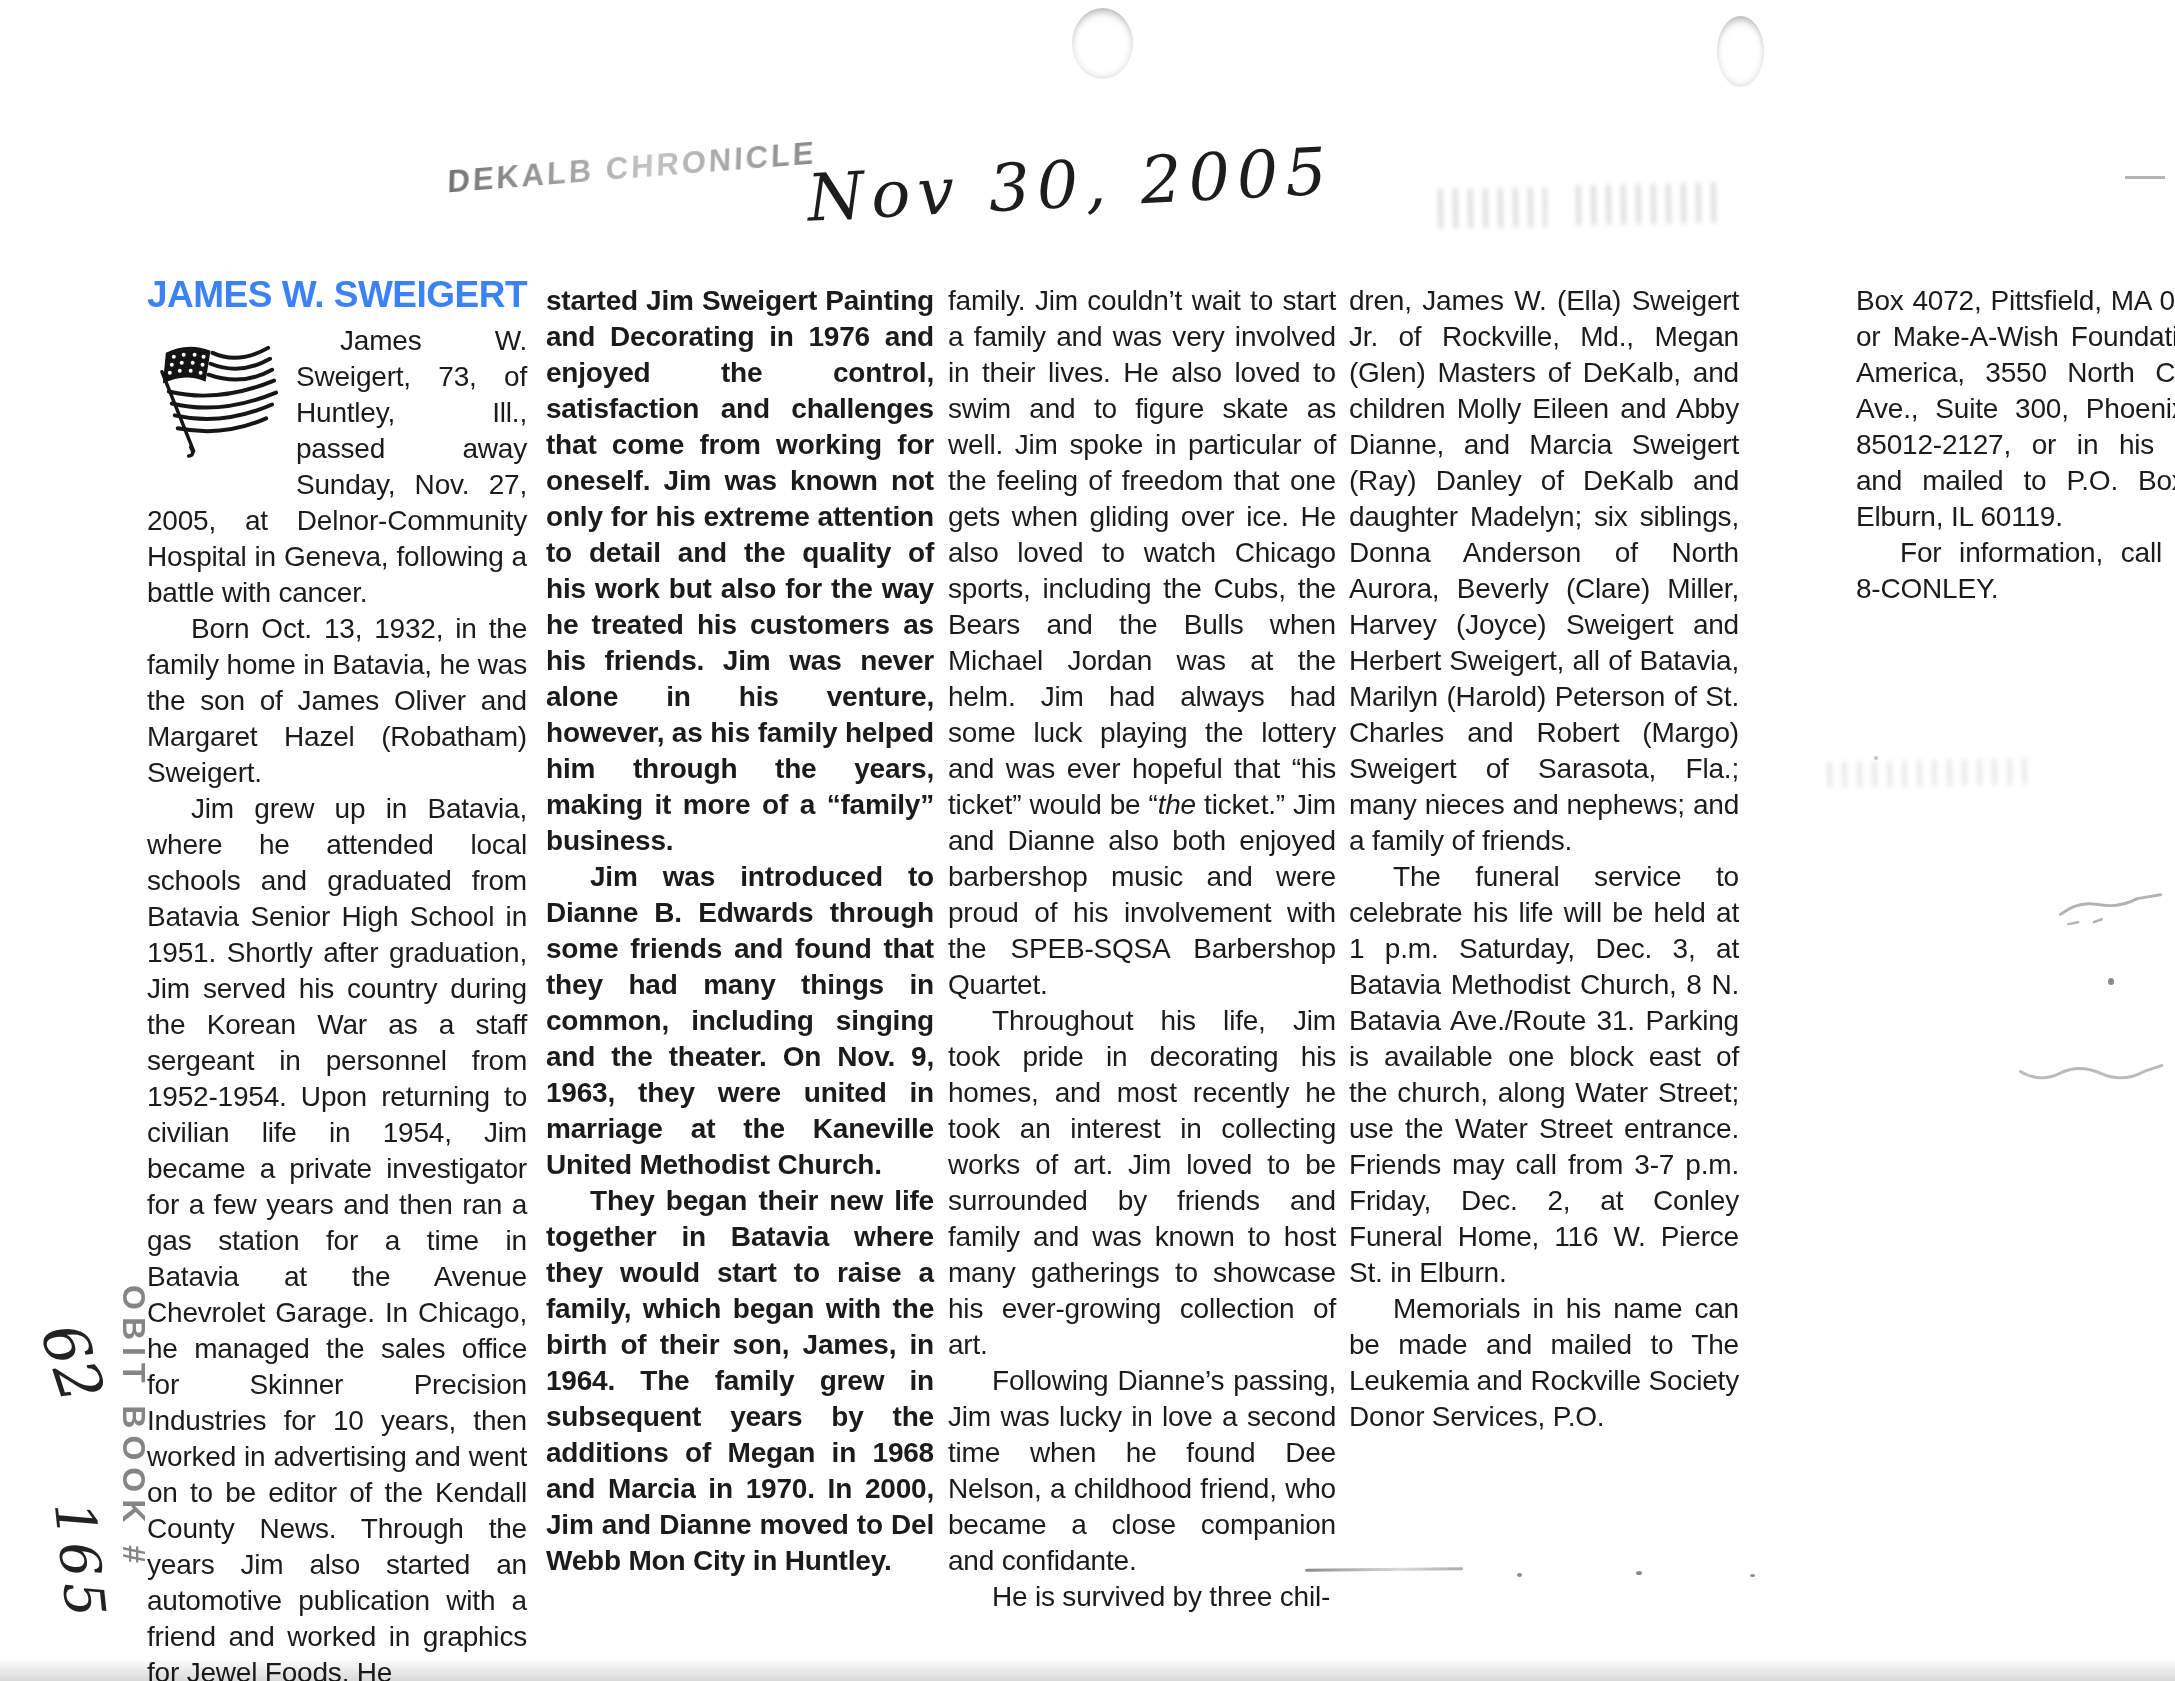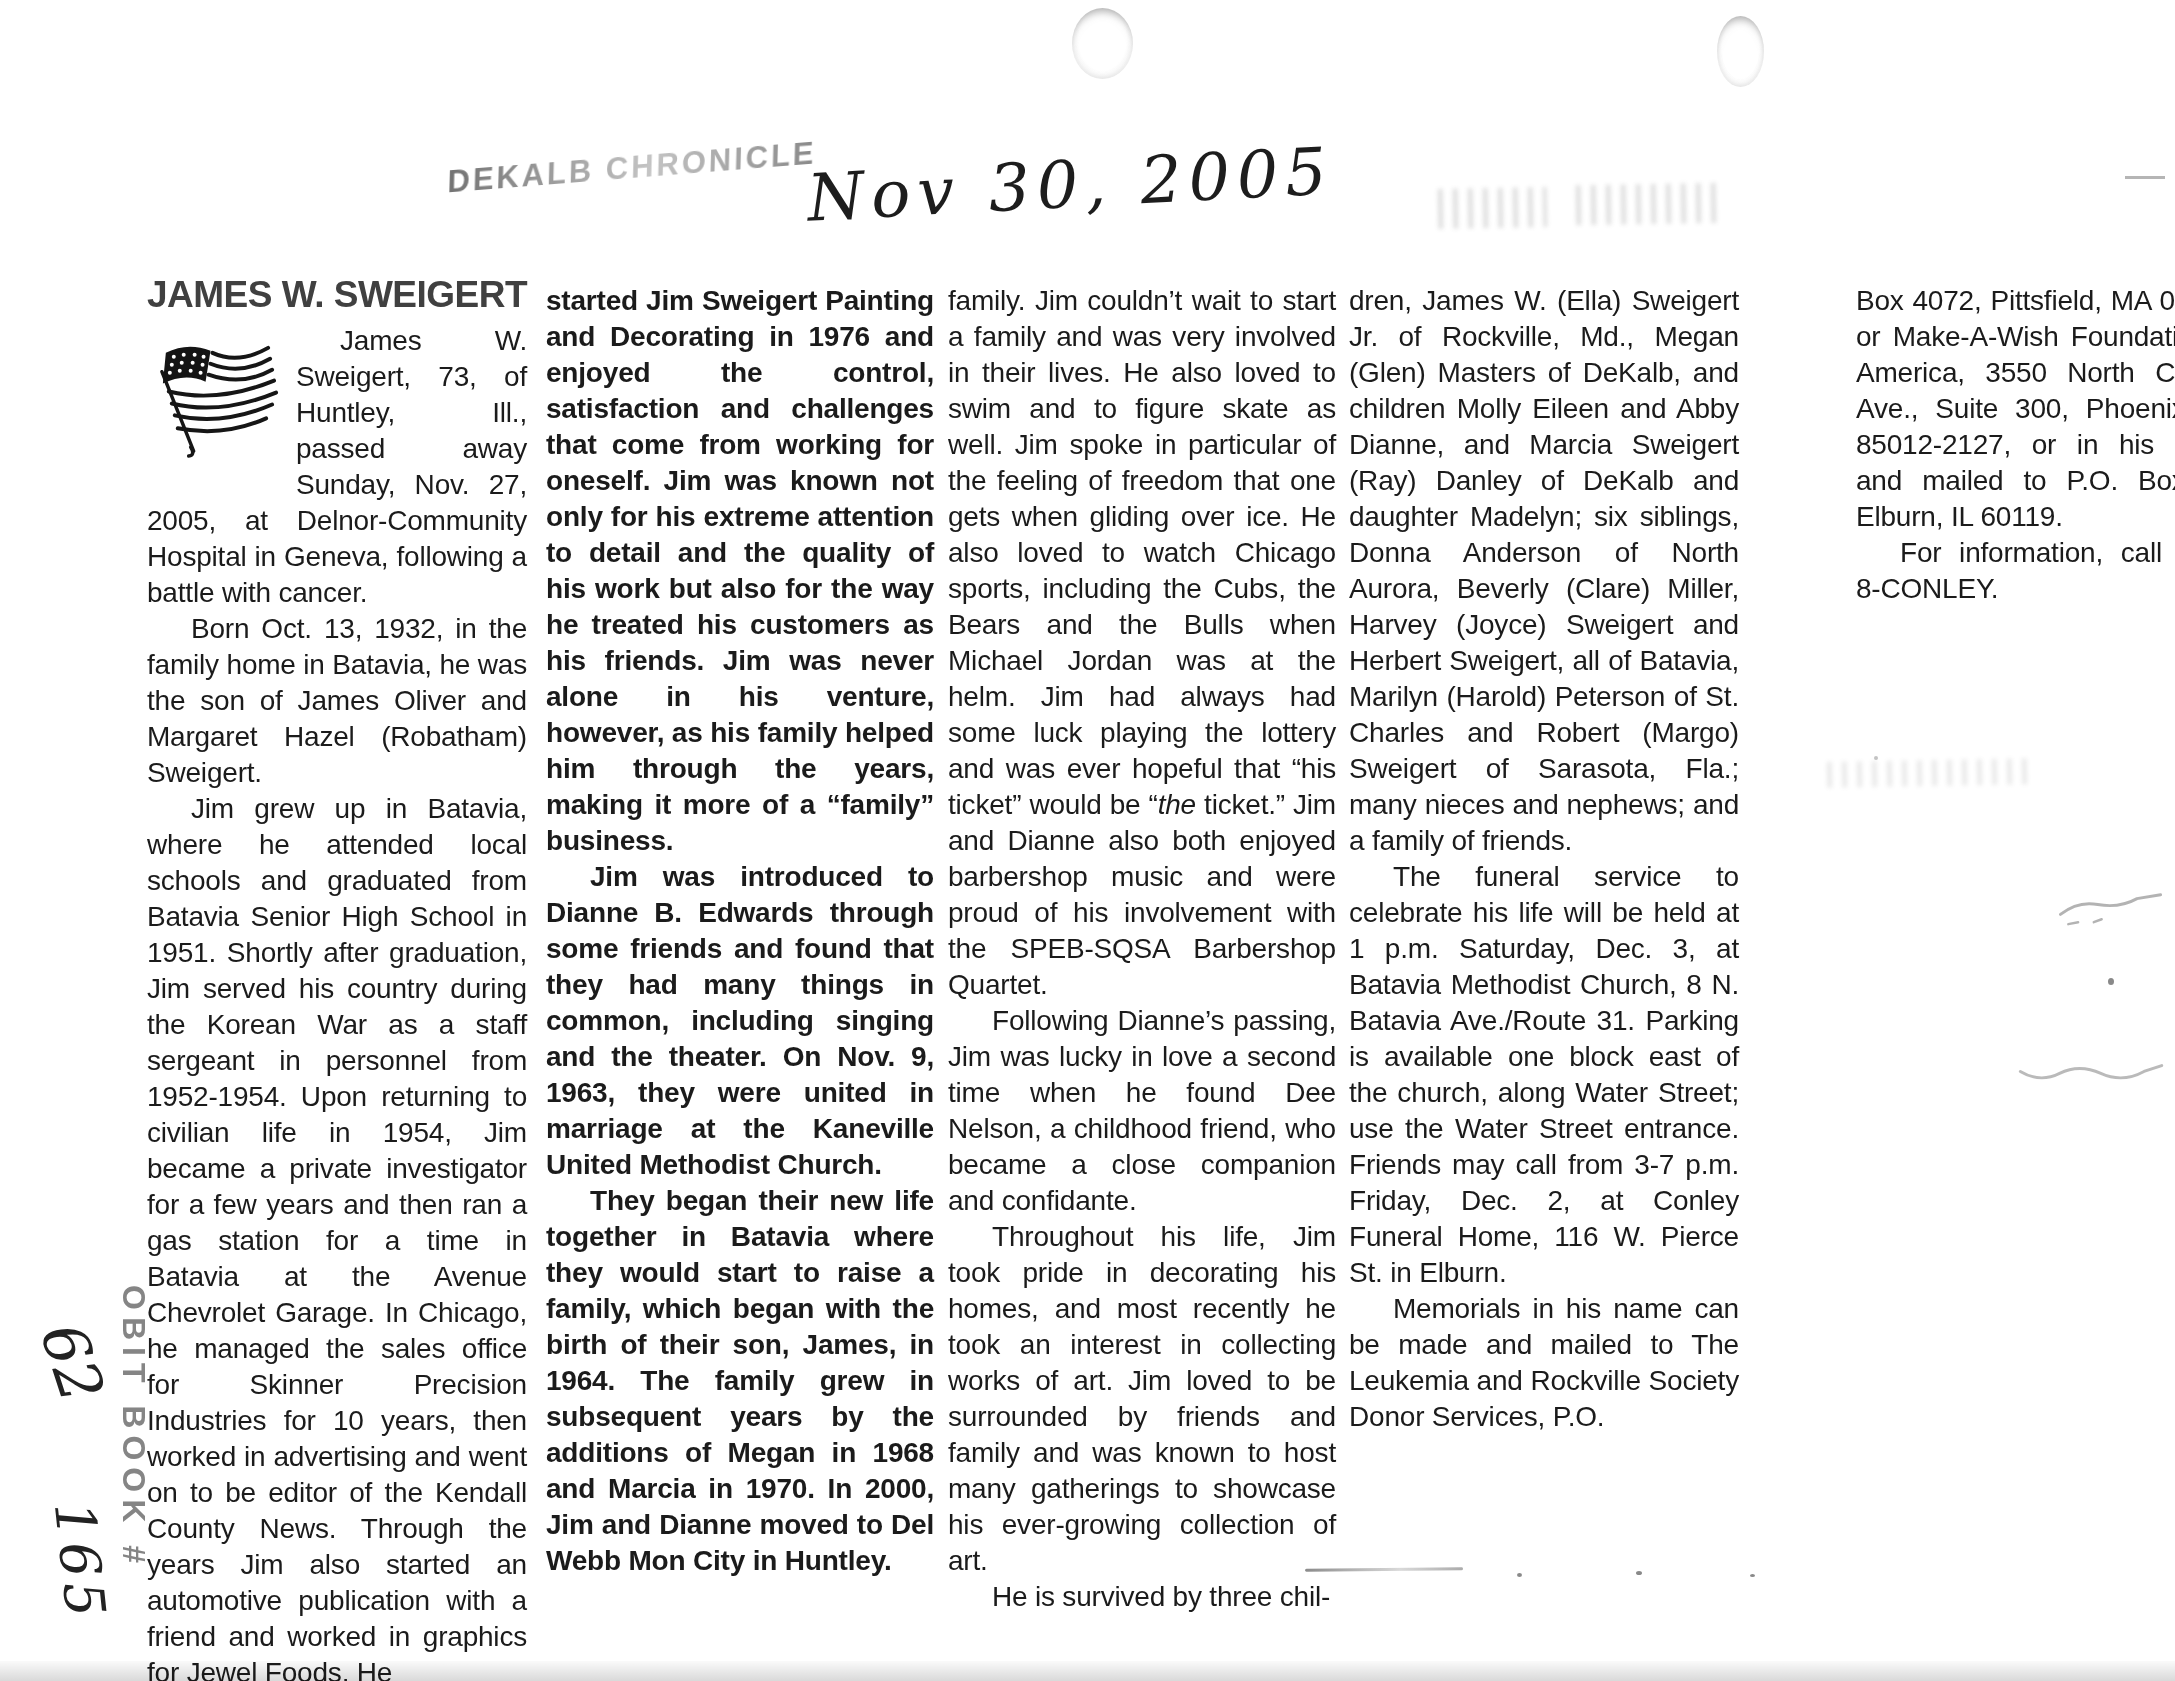--- a/index.html
+++ b/index.html
@@ -54,21 +54,21 @@
   .hand-num {
     position:absolute; font-family:"DejaVu Serif","Liberation Serif",serif;
     font-style:italic; color:#222; white-space:nowrap;
   }
   #handnum-top    { left:34px; top:1327px; font-size:61px; transform:rotate(72deg); }
   #handnum-bottom { left:20px; top:1530px; font-size:55px; letter-spacing:5px; transform:rotate(84deg); }
 
   
   .headline {
     margin:0 0 10px 0; font-weight:bold; font-size:37px;
-    letter-spacing:-0.5px; color:#404040; white-space:nowrap;
+    letter-spacing:-0.5px; color:#3b82f6; white-space:nowrap;
   }
   .col {
     position:absolute; top:283px;
     font-size:28px; line-height:36px; letter-spacing:-0.2px;
     text-align:justify; color:#1b1b1b;
   }
   #col1 { left:147px;  width:380px; top:277px; }
   #col2 { left:546px;  width:388px;font-weight:bold; }
   #col3 { left:948px;  width:388px; }
   #col4 { left:1349px; width:390px; }
@@ -153,22 +153,22 @@
       </div>
   </div>
 
   <div class="col" id="col2">
       <p class="para"><span>started Jim Sweigert Painting and Decorating in 1976 and enjoyed the control, satisfaction and challenges that come from working for oneself. Jim was known not only for his extreme attention to detail and the quality of his work but also for the way he treated his customers as his friends. Jim was never alone in his venture, however, as his family helped him through the years, making it more of a “family” business.</span></p>
       <p class="para indent"><span>Jim was introduced to Dianne B. Edwards through some friends and found that they had many things in common, including singing and the theater. On Nov. 9, 1963, they were united in marriage at the Kaneville United Methodist Church.</span></p>
       <p class="para indent"><span>They began their new life together in Batavia where they would start to raise a family, which began with the birth of their son, James, in 1964. The family grew in subsequent years by the additions of Megan in 1968 and Marcia in 1970. In 2000, Jim and Dianne moved to Del Webb Mon City in Huntley.</span></p>
     </div>
   <div class="col" id="col3">
       <p class="para"><span>family. Jim couldn’t wait to start a family and was very involved in their lives. He also loved to swim and to figure skate as well. Jim spoke in particular of the feeling of freedom that one gets when gliding over ice. He also loved to watch Chicago sports, including the Cubs, the Bears and the Bulls when Michael Jordan was at the helm. Jim had always had some luck playing the lottery and was ever hopeful that “his ticket” would be “</span><span class="ital">the</span><span> ticket.” Jim and Dianne also both enjoyed barbershop music and were proud of his involvement with the SPEB-SQSA Barbershop Quartet.</span></p>
+      <p class="para indent"><span>Throughout his life, Jim took pride in decorating his homes, and most recently he took an interest in collecting works of art. Jim loved to be surrounded by friends and family and was known to host many gatherings to showcase his ever-growing collection of art.</span></p>
       <p class="para indent"><span>Following Dianne’s passing, Jim was lucky in love a second time when he found Dee Nelson, a childhood friend, who became a close companion and confidante.</span></p>
-      <p class="para indent"><span>Throughout his life, Jim took pride in decorating his homes, and most recently he took an interest in collecting works of art. Jim loved to be surrounded by friends and family and was known to host many gatherings to showcase his ever-growing collection of art.</span></p>
       <p class="para indent"><span>He is survived by three chil-</span></p>
     </div>
   <div class="col" id="col4">
       <p class="para"><span>dren, James W. (Ella) Sweigert Jr. of Rockville, Md., Megan (Glen) Masters of DeKalb, and children Molly Eileen and Abby Dianne, and Marcia Sweigert (Ray) Danley of DeKalb and daughter Madelyn; six siblings, Donna Anderson of North Aurora, Beverly (Clare) Miller, Harvey (Joyce) Sweigert and Herbert Sweigert, all of Batavia, Marilyn (Harold) Peterson of St. Charles and Robert (Margo) Sweigert of Sarasota, Fla.; many nieces and nephews; and a family of friends.</span></p>
       <p class="para indent"><span>The funeral service to celebrate his life will be held at 1 p.m. Saturday, Dec. 3, at Batavia Methodist Church, 8 N. Batavia Ave./Route 31. Parking is available one block east of the church, along Water Street; use the Water Street entrance. Friends may call from 3-7 p.m. Friday, Dec. 2, at Conley Funeral Home, 116 W. Pierce St. in Elburn.</span></p>
       <p class="para indent"><span>Memorials in his name can be made and mailed to The Leukemia and Rockville Society Donor Services, P.O.</span></p>
     </div>
   <div class="col" id="col5">
       <p class="para"><span>Box 4072, Pittsfield, MA 01202, or Make-A-Wish Foundation of America, 3550 North Central Ave., Suite 300, Phoenix, AZ 85012-2127, or in his name and mailed to P.O. Box 66, Elburn, IL 60119.</span></p>
       <p class="para indent"><span>For information, call (800) 8-CONLEY.</span></p>

